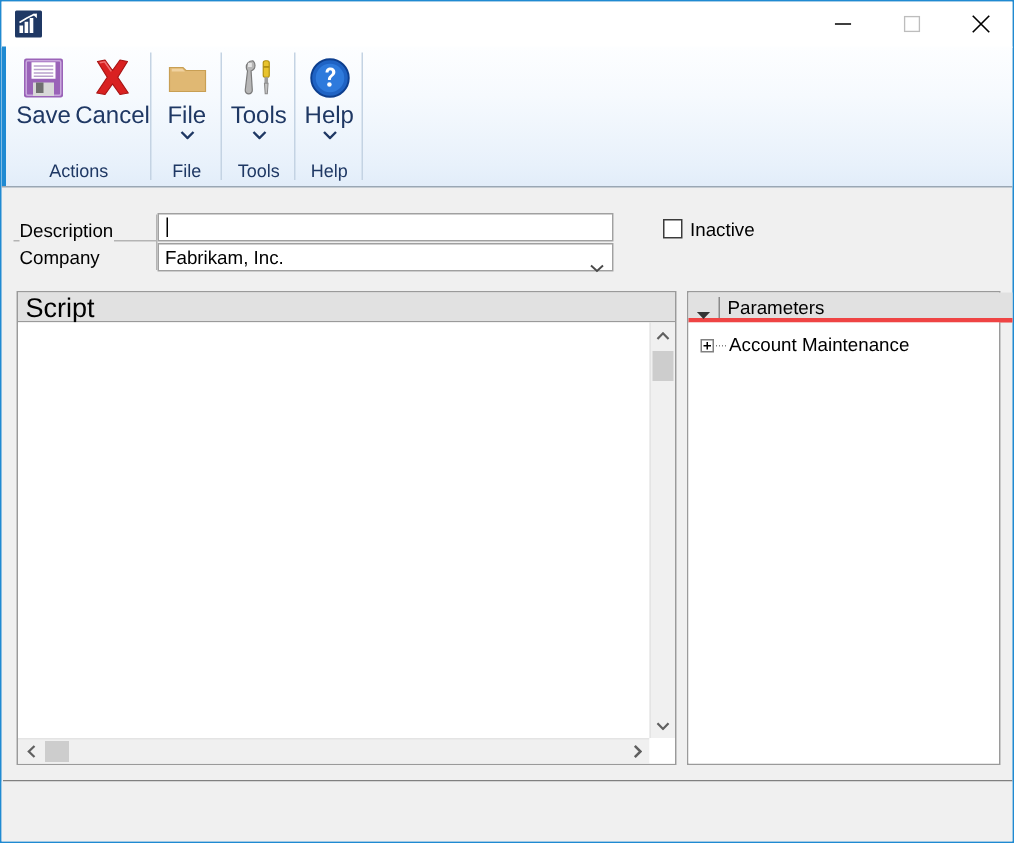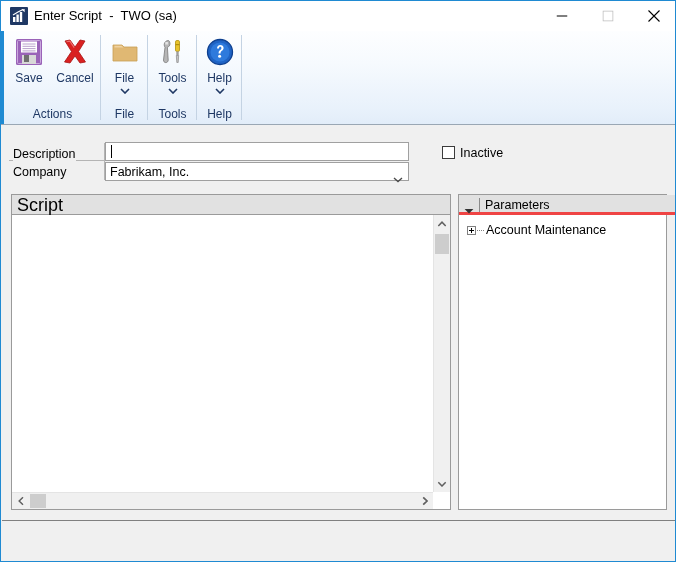--- a/index.html
+++ b/index.html
@@ -100,21 +100,21 @@
     text-align: center;
     cursor: default;
   }
   .rbtn-icon {
     height: 34px;
     display: flex;
     align-items: center;
     justify-content: center;
   }
   .rbtn-label {
-    font-size: 12px;
+    font-size: 16px;
     color: #1f3864;
     line-height: 14px;
     margin-top: 2px;
   }
   .rbtn-caret {
     margin-top: 0px;
     line-height: 8px;
   }
 
   .field-label {
@@ -413,21 +413,20 @@
   <div id="titlebar">
     <div id="title-icon">
       <svg width="18" height="18" viewBox="0 0 18 18">
         <rect x="3" y="10" width="2.4" height="5" fill="#ffffff"></rect>
         <rect x="6.4" y="7.5" width="2.4" height="7.5" fill="#ffffff"></rect>
         <rect x="9.8" y="5" width="2.4" height="10" fill="#ffffff"></rect>
         <path d="M3 8 L8 5 L13 2.5" stroke="#ffffff" stroke-width="1.1" fill="none"></path>
         <path d="M14.6 2 L14.6 5.2 L11.6 2.4 Z" fill="#ffffff"></path>
       </svg>
     </div>
-    <div id="title-text">Enter Script  -  TWO (sa)</div>
 
     <div class="winbtn" id="btn-min">
       <svg width="11" height="11" viewBox="0 0 11 11">
         <rect x="0" y="5" width="11" height="1" fill="#000000"></rect>
       </svg>
     </div>
     <div class="winbtn" id="btn-max">
       <svg width="11" height="11" viewBox="0 0 11 11">
         <rect x="0.5" y="0.5" width="10" height="10" fill="none" stroke="#bdbdbd" stroke-width="1"></rect>
       </svg>

